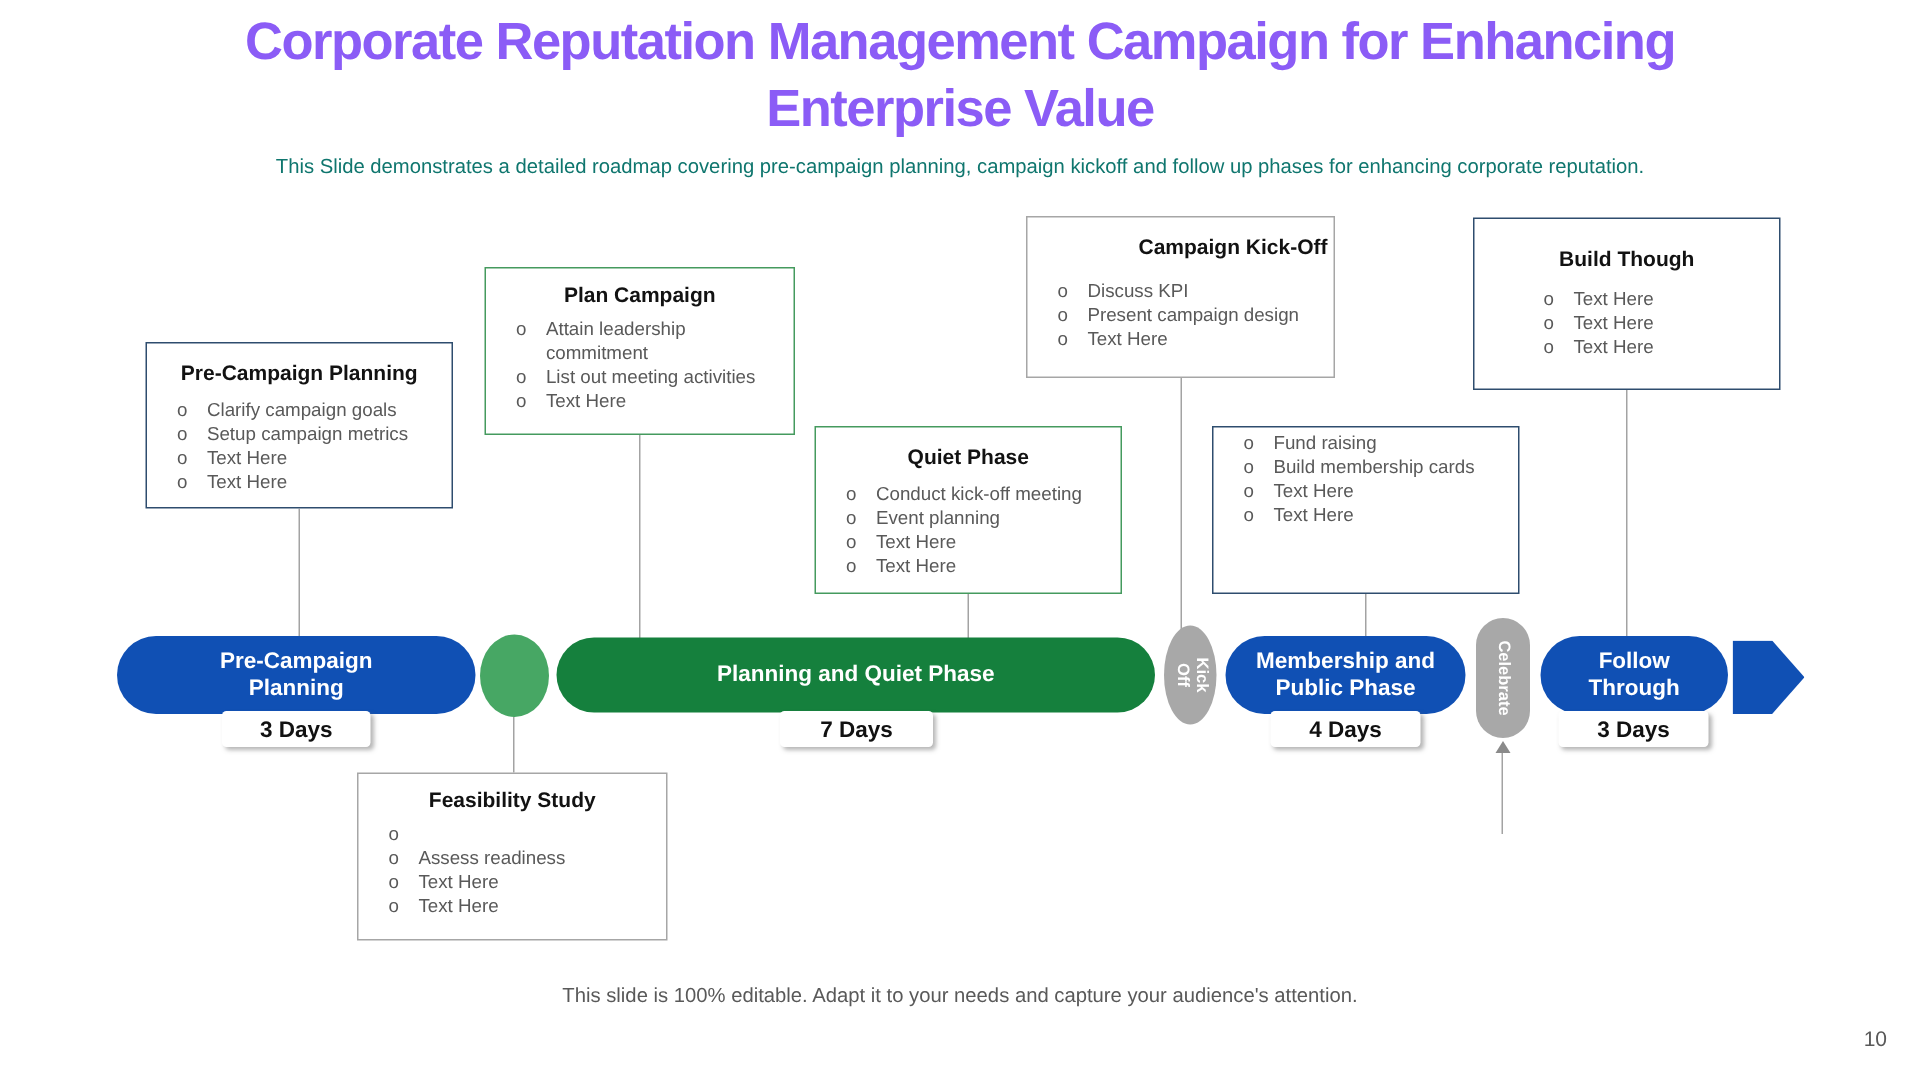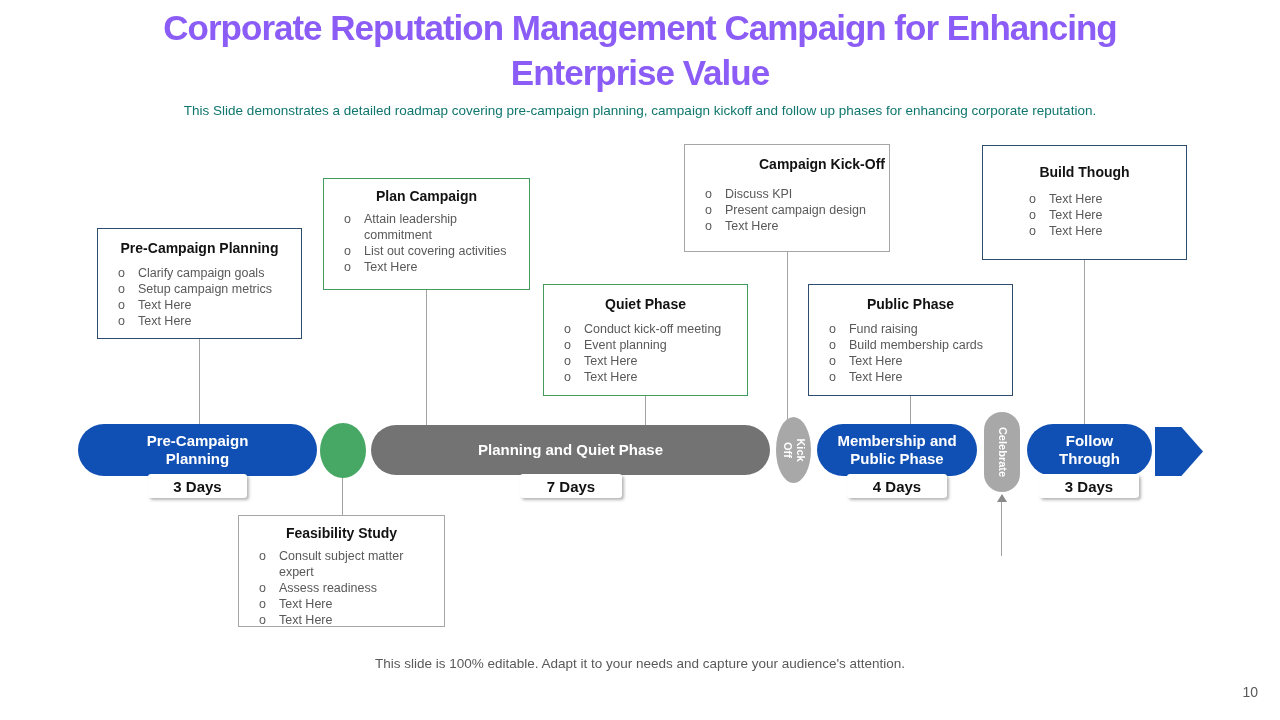--- a/index.html
+++ b/index.html
@@ -36,21 +36,21 @@
     border-left:5px solid transparent; border-right:5px solid transparent;
     border-bottom:8px solid #8a8a8a;
   }
   
   .pill {
     position:absolute; display:flex; align-items:center; justify-content:center;
     color:#fff; font-weight:bold; font-size:15px; text-align:center;
     line-height:1.2; z-index:3;
   }
   .pill.blue  { background:#1050b4; border-radius:26px; }
-  .pill.green { background:#737373; border-radius:25px; }
+  .pill.green { background:#15803d; border-radius:25px; }
   .pill .wrap { display:inline-block; }
   .oval { position:absolute; background:#47a764; border-radius:50%; z-index:3; }
   .mstone { position:absolute; background:#a8a8a8; z-index:4; }
   .mstone .vtext {
     position:absolute; left:50%; top:50%;
     transform:translate(-50%,-50%) rotate(90deg);
     font-size:11px; font-weight:bold; color:#fff; text-align:center; line-height:1.2;
   }
   .day {
     position:absolute; height:24px; background:#fff; border-radius:3px;
@@ -113,21 +113,21 @@
 
 <div class="box green" style="left:323px; top:178px; width:207px; height:112px;">
   <div class="box-title" style="padding-top:9px; padding-bottom:5px;">Plan Campaign</div>
   <ul class="bullets">
     <li>
         <span class="b">o</span>
         <span>Attain leadership commitment</span>
       </li>
     <li>
         <span class="b">o</span>
-        <span>List out covering activities</span>
+        <span>List out meeting activities</span>
       </li>
     <li>
         <span class="b">o</span>
         <span>Text Here</span>
       </li>
   </ul>
 </div>
 
 <div class="box green" style="left:543px; top:284px; width:205px; height:112px;">
   <div class="box-title">Quiet Phase</div>
@@ -163,21 +163,20 @@
         <span>Present campaign design</span>
       </li>
     <li>
         <span class="b">o</span>
         <span>Text Here</span>
       </li>
   </ul>
 </div>
 
 <div class="box navy" style="left:808px; top:284px; width:205px; height:112px;">
-  <div class="box-title">Public Phase</div>
   <ul class="bullets">
     <li>
         <span class="b">o</span>
         <span>Fund raising</span>
       </li>
     <li>
         <span class="b">o</span>
         <span>Build membership cards</span>
       </li>
     <li>
@@ -207,21 +206,20 @@
         <span>Text Here</span>
       </li>
   </ul>
 </div>
 
 <div class="box gray" style="left:238px; top:515px; width:207px; height:112px;">
   <div class="box-title" style="padding-top:9px; padding-bottom:5px;">Feasibility Study</div>
   <ul class="bullets">
     <li>
         <span class="b">o</span>
-        <span>Consult subject matter expert</span>
       </li>
     <li>
         <span class="b">o</span>
         <span>Assess readiness</span>
       </li>
     <li>
         <span class="b">o</span>
         <span>Text Here</span>
       </li>
     <li>

